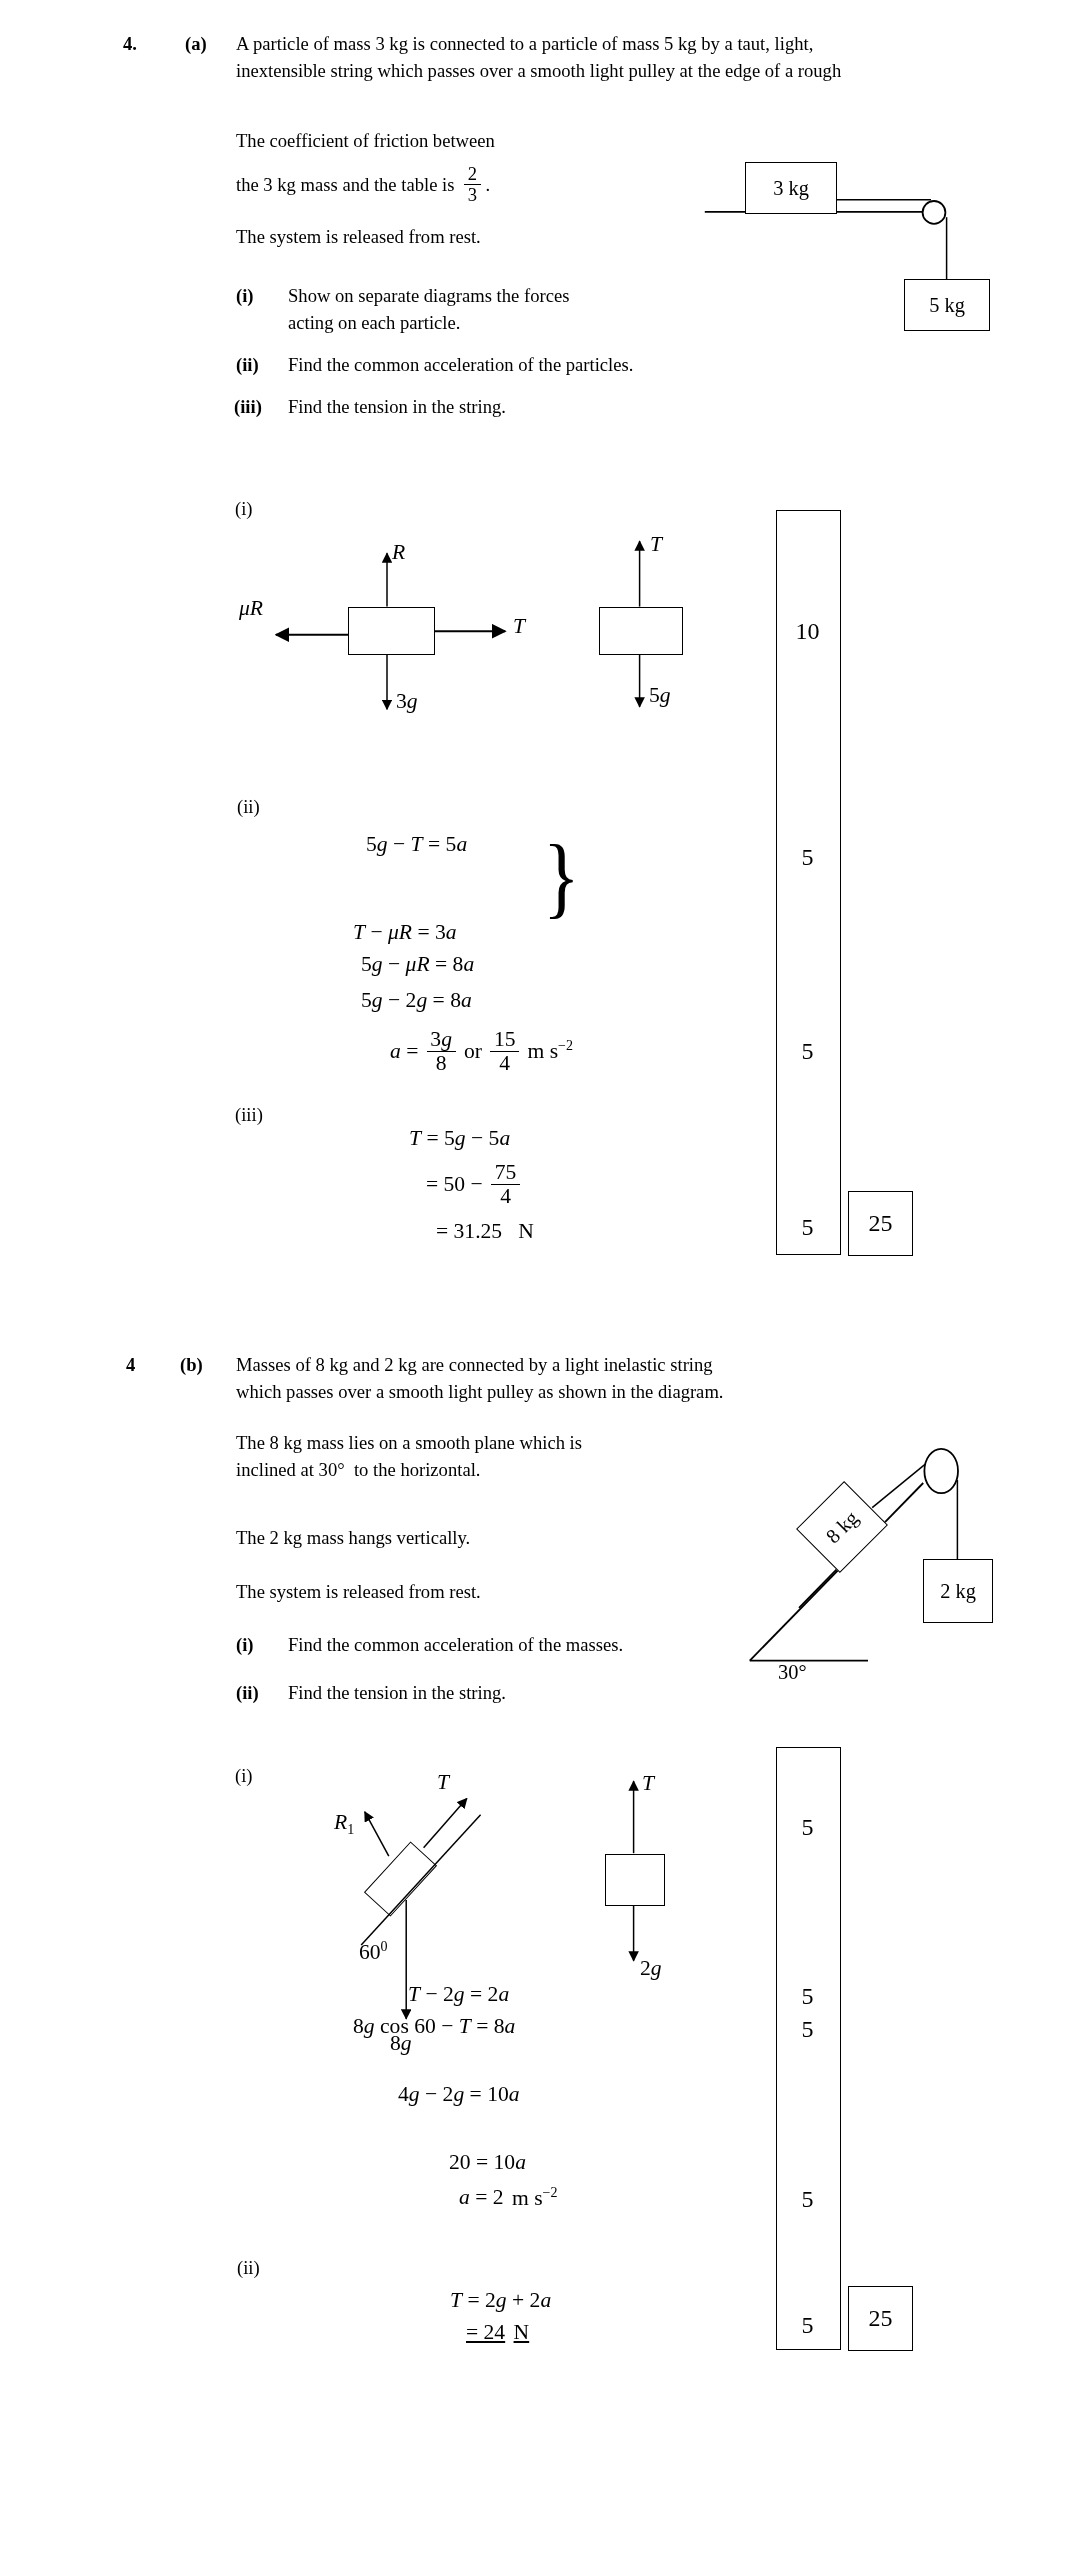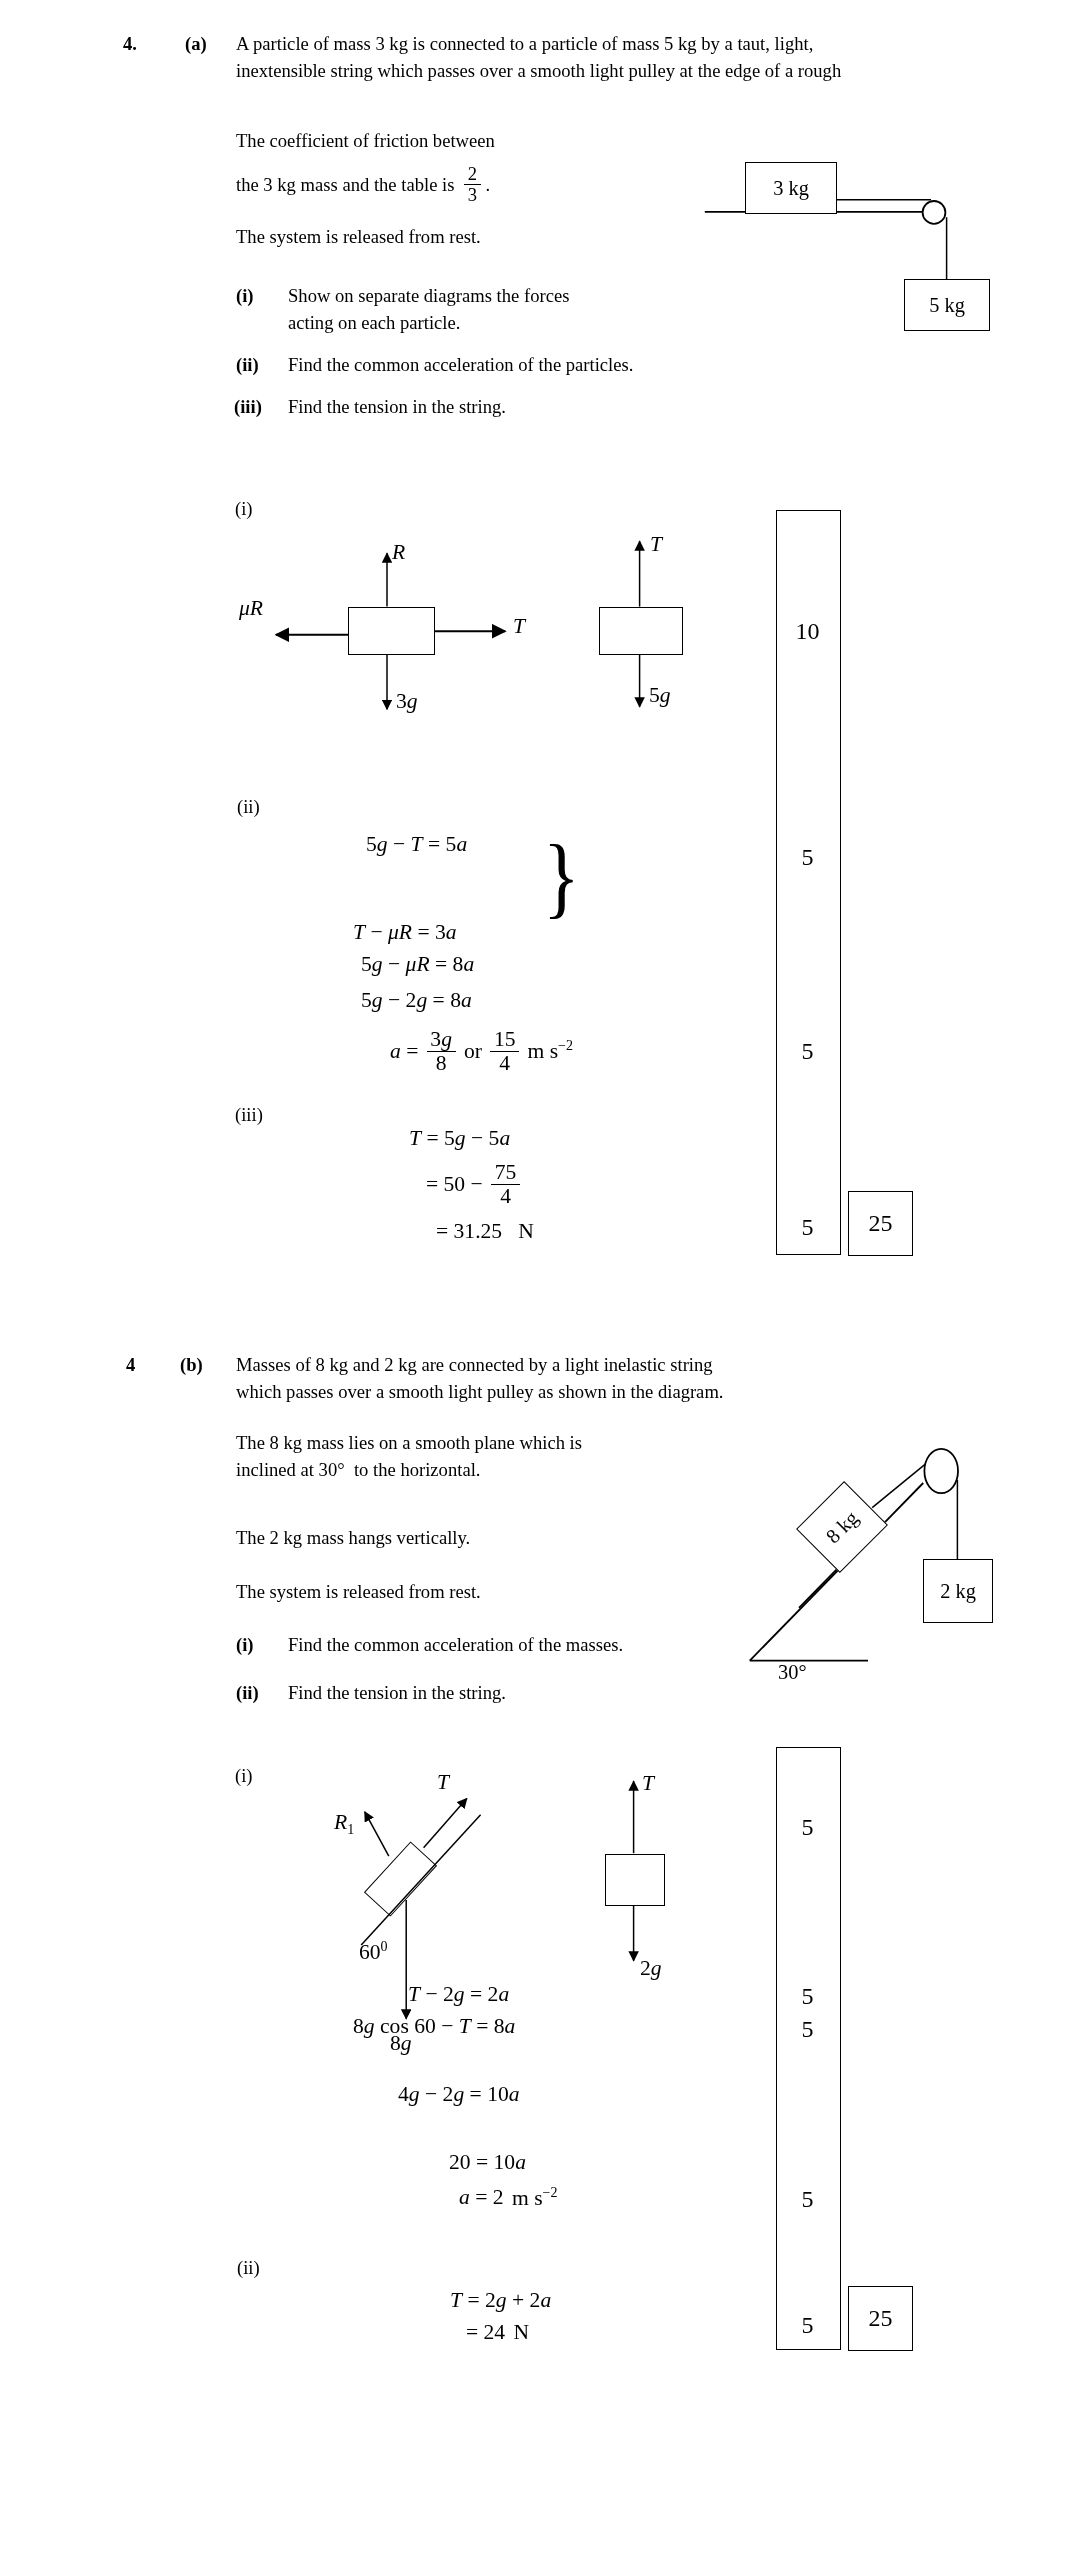--- a/index.html
+++ b/index.html
@@ -203,19 +203,19 @@
   <div class="abs math" style="left:353px;top:2014px;"><span class="mi">8<i>g</i> </span><span>cos</span><span class="mi"> 60 − <i>T</i> = 8<i>a</i></span></div>
   <div class="abs math mi" style="left:398px;top:2082px;">4<i>g</i> − 2<i>g</i> = 10<i>a</i></div>
   <div class="abs math mi" style="left:449px;top:2150px;">20 = 10<i>a</i></div>
   <div class="abs eqline" style="left:459px;top:2184px;">
     <span class="math mi"><i>a</i> = 2</span>
     <span class="math"><span>m s</span><sup>−2</sup></span>
   </div>
 
   <div class="abs label" style="left:237px;top:2257px;">(ii)</div>
   <div class="abs math mi" style="left:450px;top:2288px;"><i>T</i> = 2<i>g</i> + 2<i>a</i></div>
-  <div class="abs eqline" style="left:466px;top:2320px;">
+  <div class="abs eqline" style="left:466px;top:2320px;text-decoration:underline;">
     <span class="math mi">= 24</span>
     <span class="math">N</span>
   </div>
 
 </div>
 
 
 </body></html>

